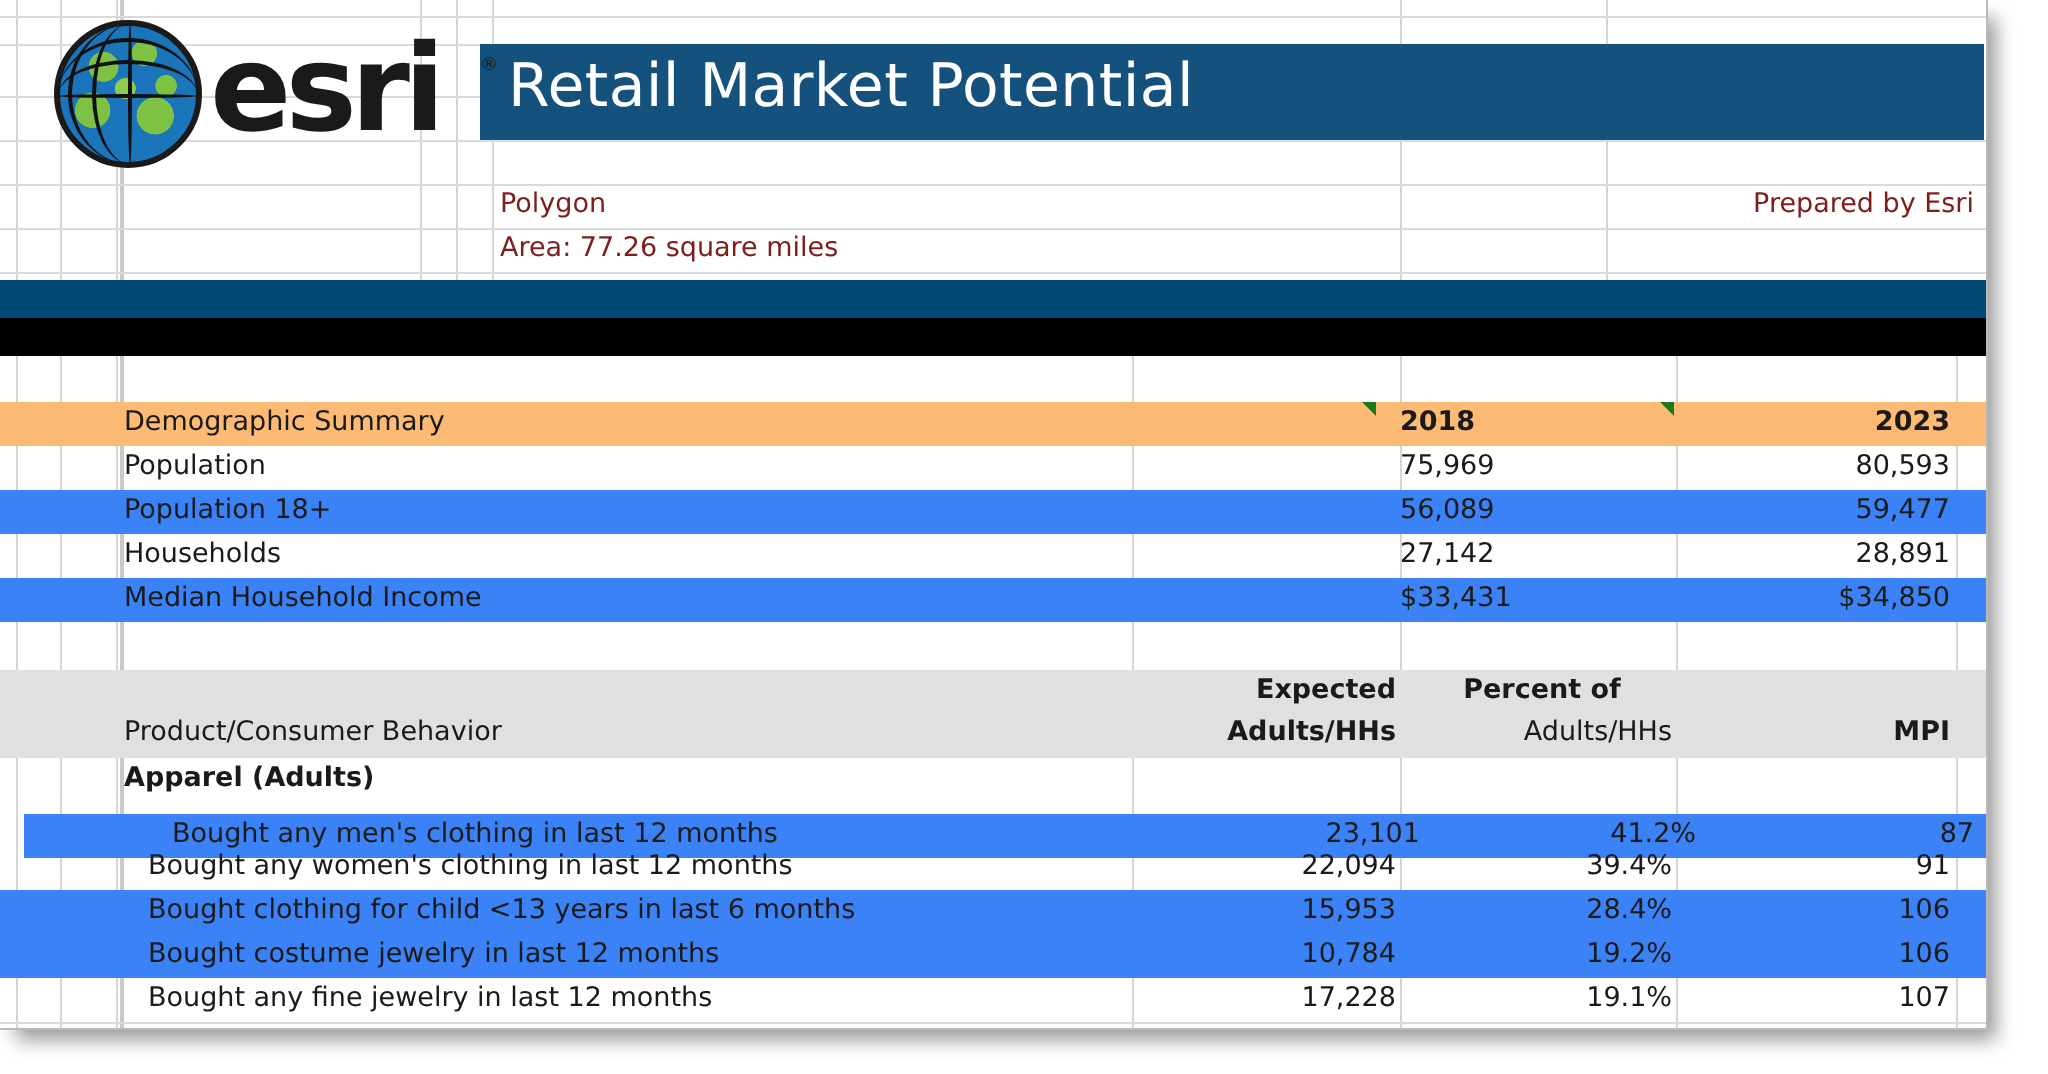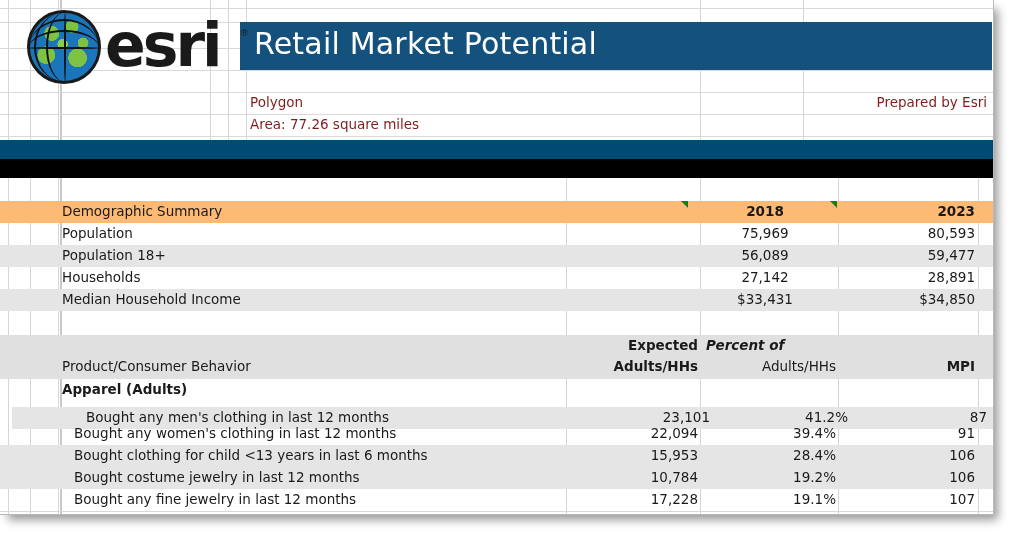--- a/index.html
+++ b/index.html
@@ -81,45 +81,45 @@
   #band-blue{position:absolute;left:0;top:140px;width:993px;height:19px;background:#004a75;}
   #band-black{position:absolute;left:0;top:159px;width:993px;height:19px;background:#000000;}
 
   
   .row{
     position:absolute;left:0;width:993px;height:22px;
     font-family:"DejaVu Sans","Liberation Sans",sans-serif;
     font-size:13.5px;color:#1a1a1a;
   }
   .row.shade{background:#fdba74;}
-  .row.shade-lite{background:#e5e5e5;}
+  .row.shade-lite{background:#3b82f6;}
   .row .c-label{position:absolute;left:62px;top:2px;white-space:nowrap;}
   .row .c-label.indent{left:74px;}
-  .row .c-a{position:absolute;width:130px;text-align:center;top:2px;}
+  .row .c-a{position:absolute;width:130px;text-align:left;top:2px;}
   .row .c-b{position:absolute;width:130px;text-align:right;top:2px;}
   .row .bold{font-weight:bold;}
 
   
   .dem .c-a{left:700px;width:130px;}
   .dem .c-b{left:845px;width:130px;}
 
   
   .prod .c-exp{position:absolute;left:568px;width:130px;text-align:right;top:2px;}
   .prod .c-pct{position:absolute;left:706px;width:130px;text-align:right;top:2px;}
   .prod .c-mpi{position:absolute;left:845px;width:130px;text-align:right;top:2px;}
 
   
   #prodhead{
     position:absolute;left:0;top:335px;width:993px;height:44px;background:#e0e0e0;
     font-family:"DejaVu Sans","Liberation Sans",sans-serif;font-size:13.5px;color:#1a1a1a;
   }
   #prodhead .hl{position:absolute;left:62px;top:23px;white-space:nowrap;}
   #prodhead .h-exp1{position:absolute;left:568px;width:130px;text-align:right;top:2px;font-weight:bold;}
   #prodhead .h-exp2{position:absolute;left:568px;width:130px;text-align:right;top:23px;font-weight:bold;}
-  #prodhead .h-pct1{position:absolute;left:706px;width:130px;text-align:left;top:2px;font-weight:bold;font-style:italic;}
+  #prodhead .h-pct1{position:absolute;left:706px;width:130px;text-align:center;top:2px;font-weight:bold;}
   #prodhead .h-pct2{position:absolute;left:706px;width:130px;text-align:right;top:23px;font-weight:normal;}
   #prodhead .h-mpi{position:absolute;left:845px;width:130px;text-align:right;top:23px;font-weight:bold;}
 
   
   .cmt{
     position:absolute;width:0;height:0;
     border-top:7px solid #1c7a1c;
     border-left:7px solid transparent;
   }
 </style>

